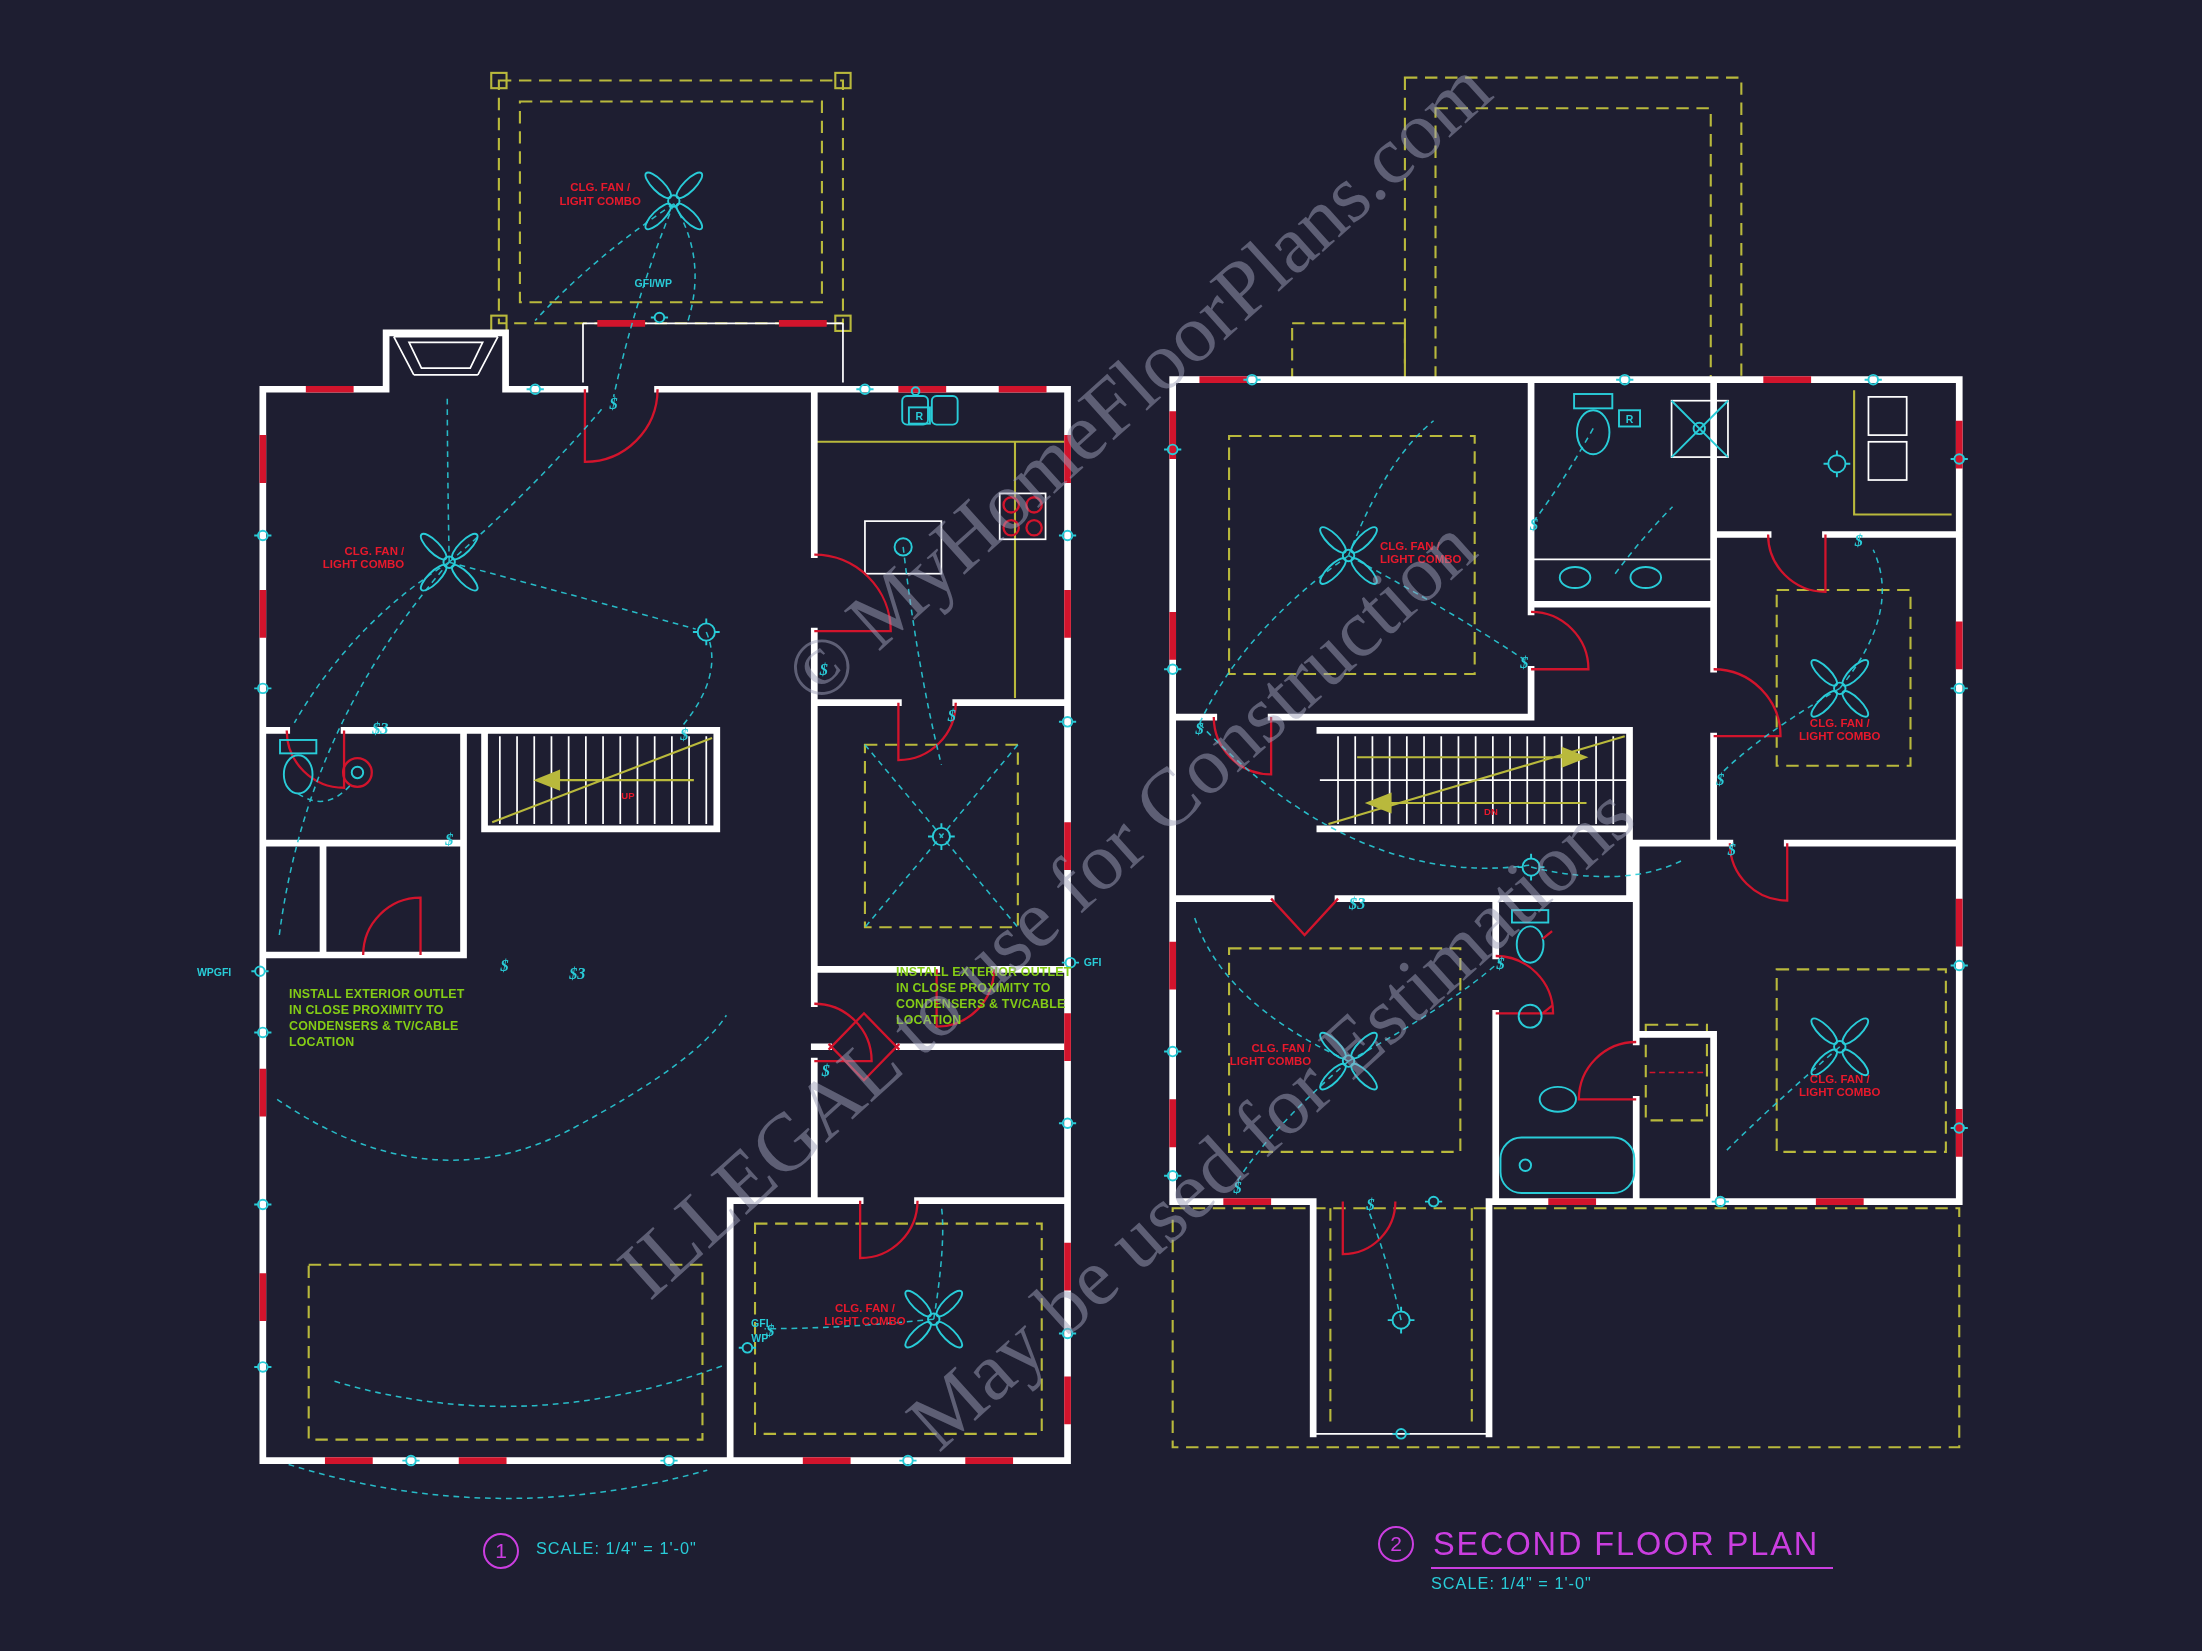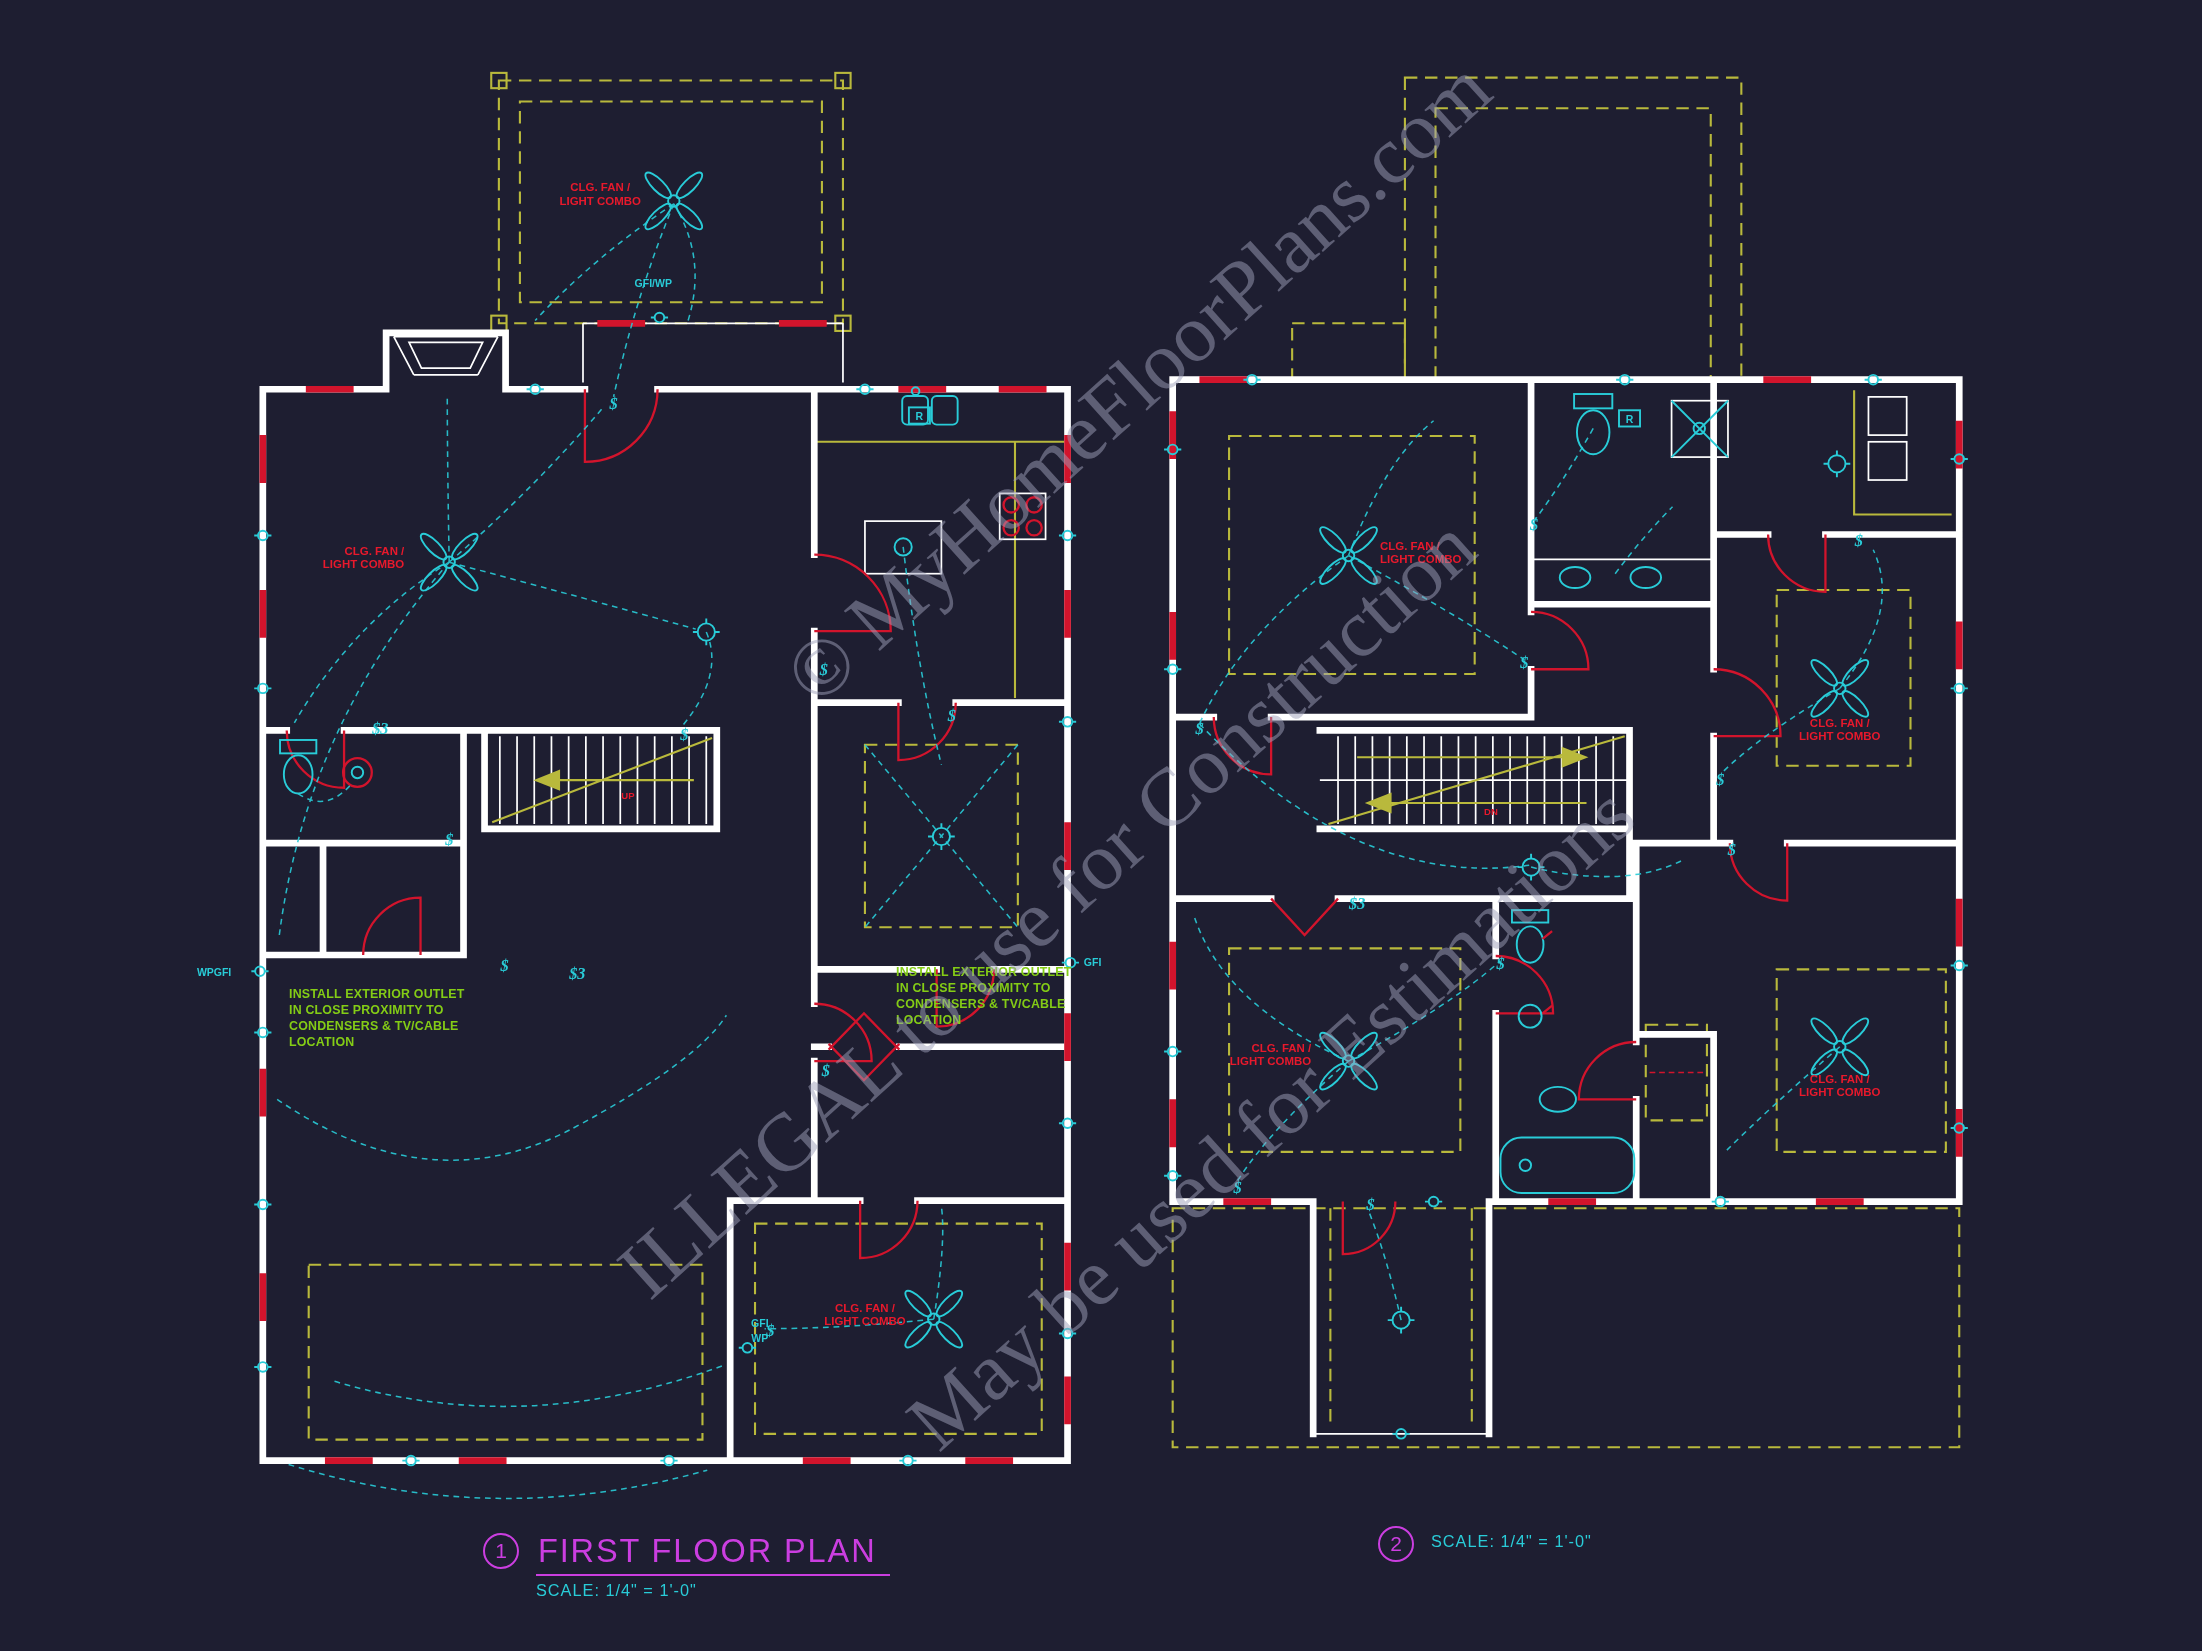--- a/index.html
+++ b/index.html
@@ -399,26 +399,26 @@
 CONDENSERS &amp; TV/CABLE
 LOCATION</div>
 
 <div class="wm" style="left:1138px;top:382px;">© MyHomeFloorPlans.com</div>
 <div class="wm" style="left:1047px;top:908px;">ILLEGAL to use for Construction</div>
 <div class="wm" style="left:1271px;top:1118px;">May be used for Estimations</div>
 
 <div class="titleblock" style="left:483px;top:1533px;">
   <div class="plannum">1</div>
   <div>
-    <div class="plantitle">FIRST FLOOR PLAN</div>
     <div class="planscale">SCALE: 1/4" = 1'-0"</div>
   </div>
 </div>
 
 <div class="titleblock" style="left:1378px;top:1526px;">
   <div class="plannum">2</div>
   <div>
+    <div class="plantitle">SECOND FLOOR PLAN</div>
     <div class="planscale">SCALE: 1/4" = 1'-0"</div>
   </div>
 </div>
 
 </div>
 
 
 </body></html>

